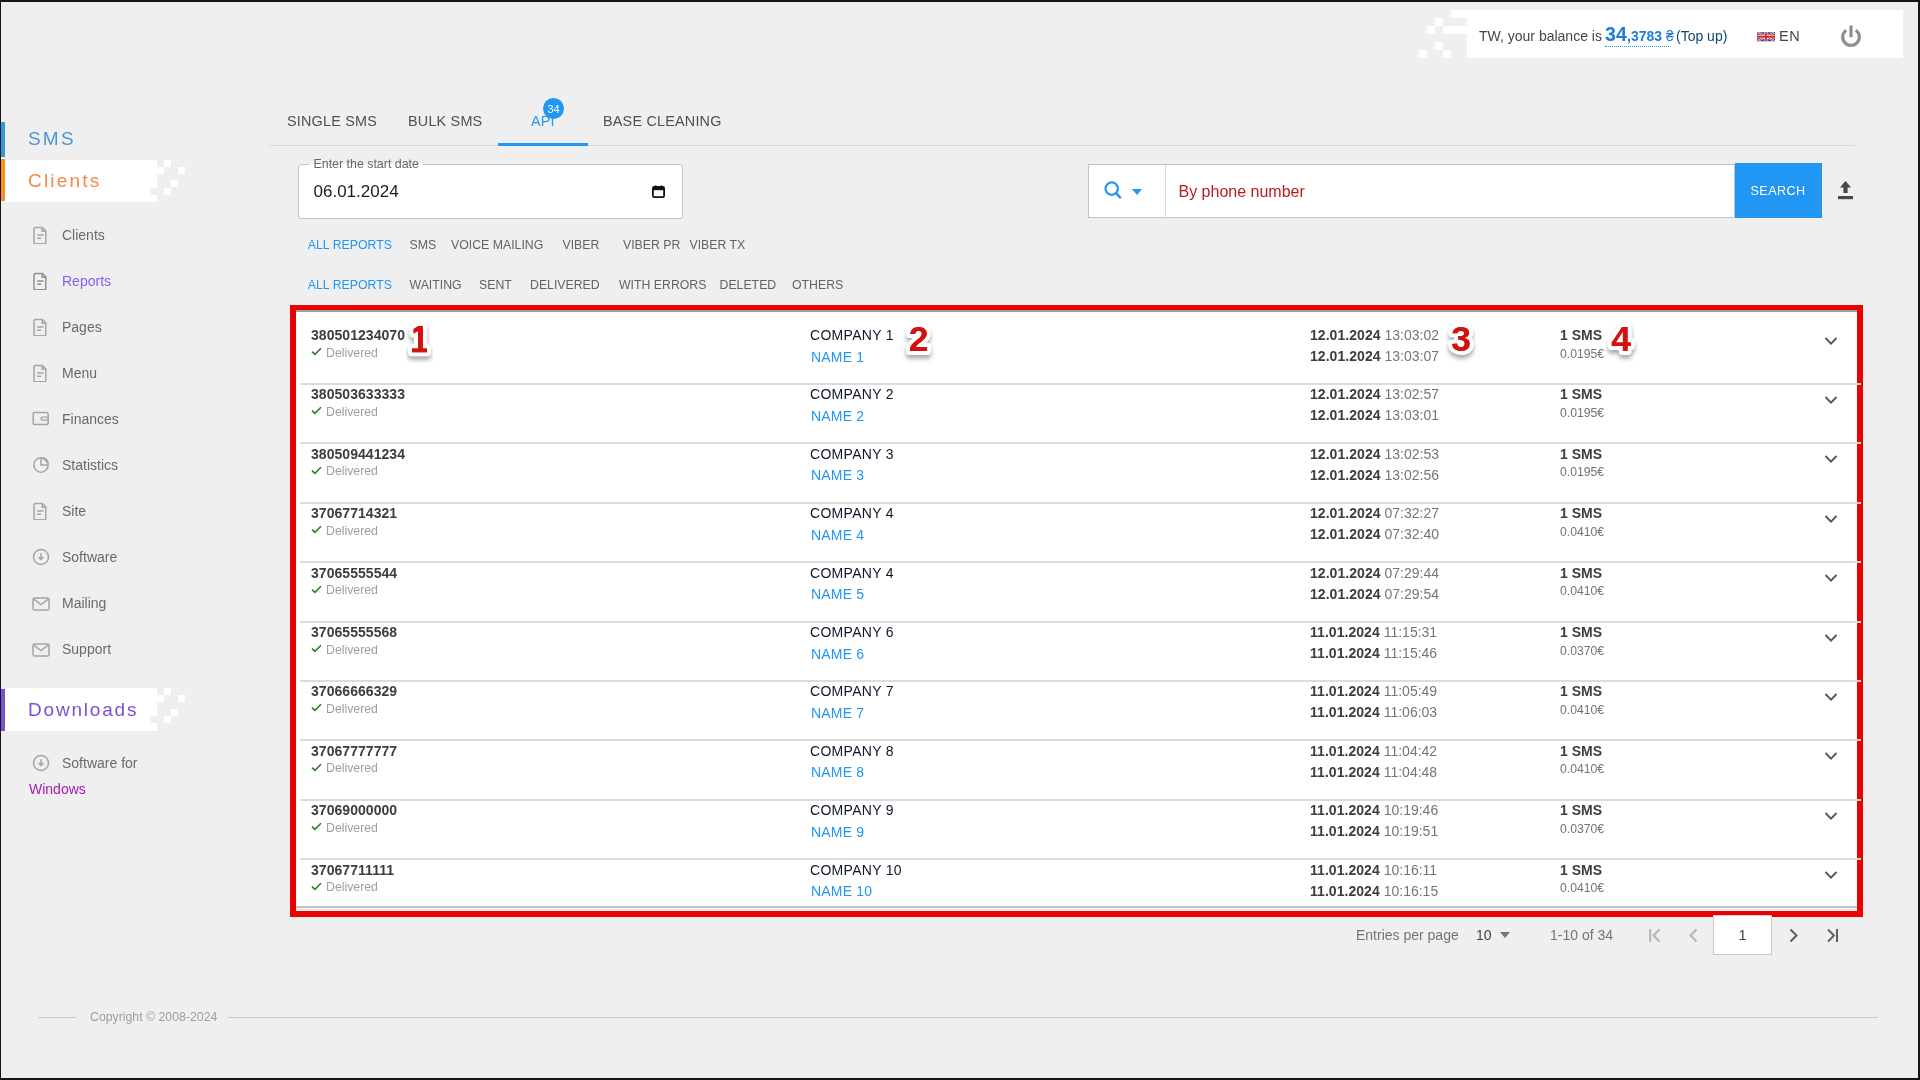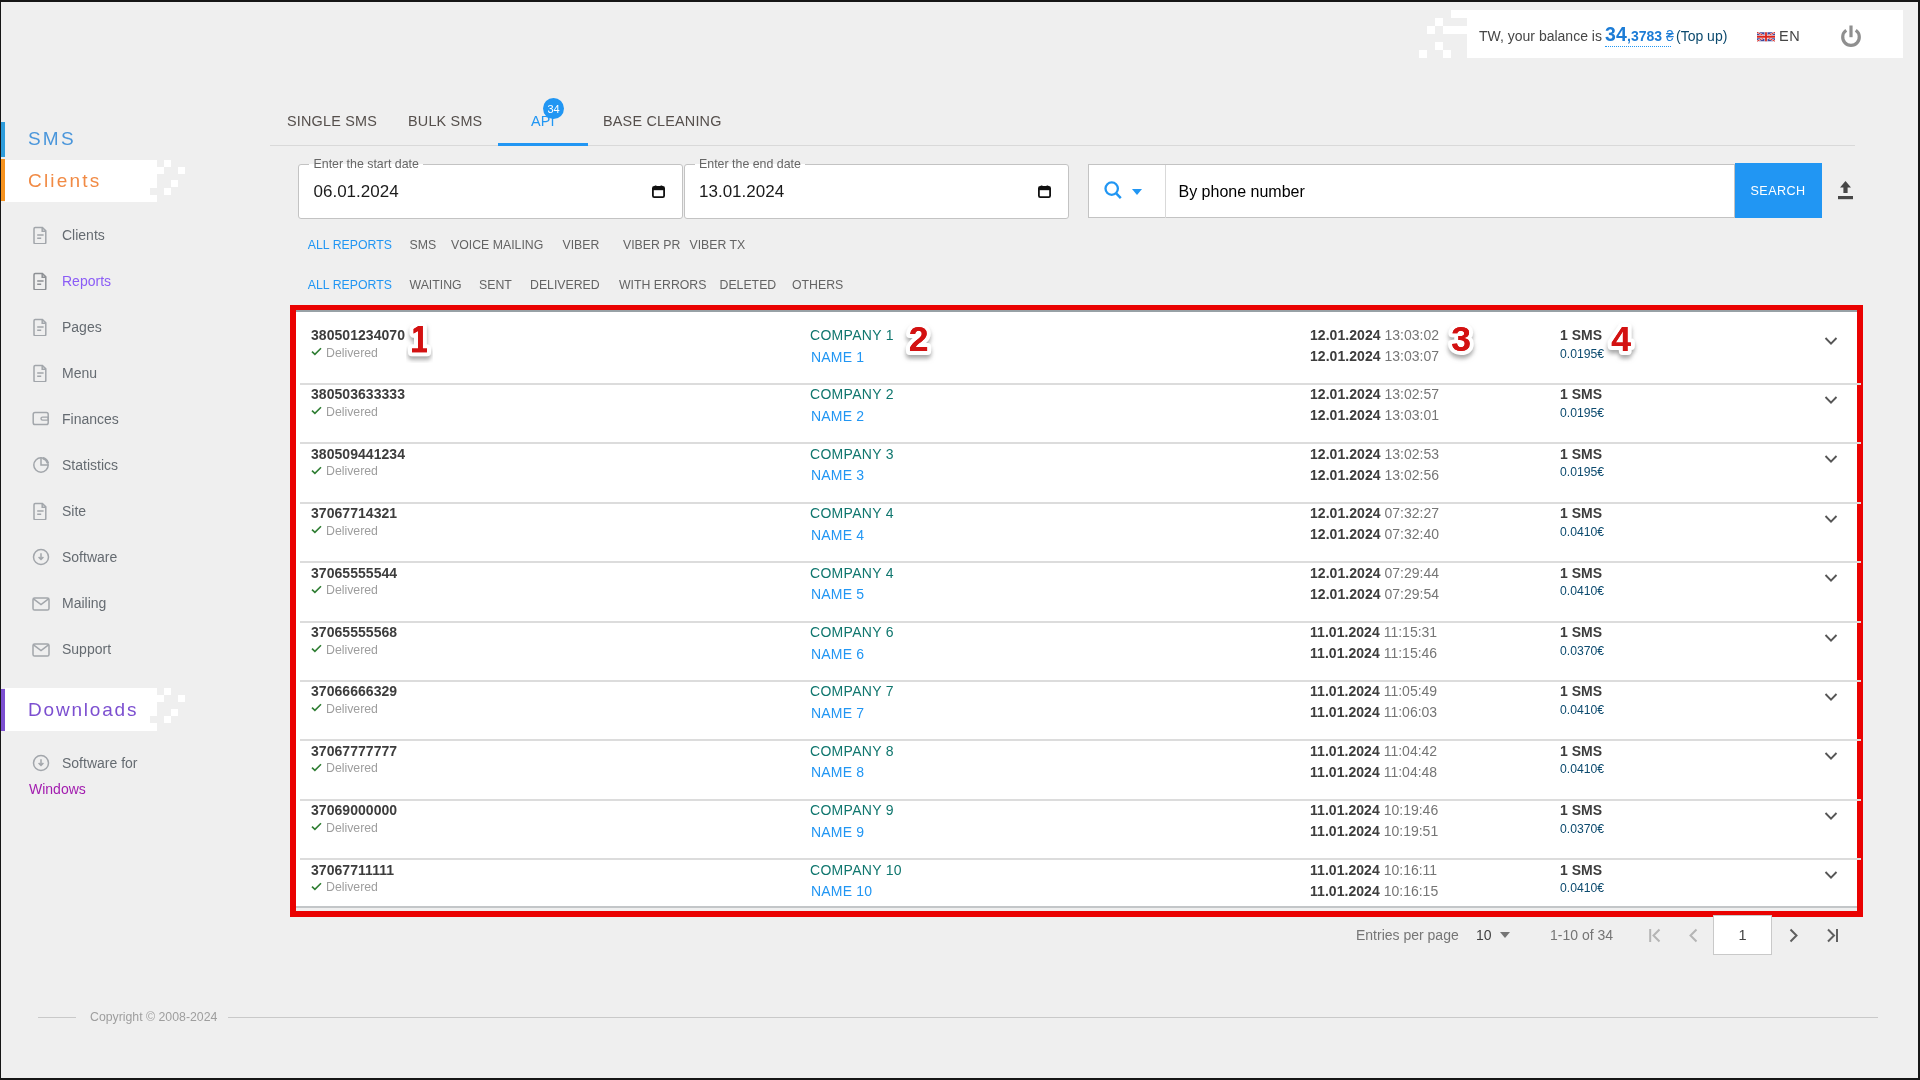--- a/index.html
+++ b/index.html
@@ -27,26 +27,26 @@
 .dlbl{position:absolute;left:10px;top:-8px;font-size:12.4px;line-height:15px;color:#666;padding:0 4.5px;background:linear-gradient(to bottom,#efefef 47%,#fff 47%);white-space:nowrap}
 .dval{position:absolute;left:14.5px;top:18px;font-size:17px;line-height:1;color:#1b1b1b;letter-spacing:0}
 
 #redbox{position:absolute;left:290px;top:304.5px;width:1573px;height:612px;border:6px solid #ea0201}
 #card{position:absolute;left:296px;top:310px;width:1561px;height:598px;background:#fff;border-top:2px solid #98a1a6;border-bottom:2.5px solid #c3c6c8;z-index:5}
 .row{position:absolute;left:4px;width:100%;height:73px}
 .rbd{border-bottom:2.5px solid #dcdcdc}
 .ph{position:absolute;left:11px;top:16px;font-size:14px;font-weight:bold;color:#3d3d3d;line-height:1;letter-spacing:.05px}
 .dlv{position:absolute;left:26px;top:34.5px;font-size:12.3px;color:#9e9e9e;line-height:1}
 .chk{position:absolute;left:11px;top:35px}
-.co{position:absolute;left:510px;top:16px;font-size:14px;color:#0f766e;line-height:1;letter-spacing:.3px}
+.co{position:absolute;left:510px;top:16px;font-size:14px;color:#0f172a;line-height:1;letter-spacing:.3px}
 .na{position:absolute;left:511px;top:37.5px;font-size:14px;color:#2196f3;line-height:1;letter-spacing:.2px}
 .dt{position:absolute;left:1010px;font-size:14px;line-height:1;color:#757575}
 .dt b{color:#3d3d3d;letter-spacing:.05px}
 .sm{position:absolute;left:1260px;top:16px;font-size:14px;font-weight:bold;color:#3d3d3d;line-height:1}
-.pr{position:absolute;left:1260px;top:35.5px;font-size:12.2px;color:#0c4a6e;line-height:1}
+.pr{position:absolute;left:1260px;top:35.5px;font-size:12.2px;color:#737373;line-height:1}
 .chv{position:absolute;left:1524px;top:23.5px}
 
 .pgt{position:absolute;font-size:14px;line-height:1;color:#757575;white-space:nowrap}
 </style>
 </head>
 <body>
 <div id="page">
 
 <div class="fr" style="left:0;top:0;width:1920px;height:2px"></div>
 <div class="fr" style="left:0;top:0;width:1px;height:1080px"></div>
@@ -210,38 +210,29 @@
 
 <div class="dbox" style="left:298px;width:385px">
   <span class="dlbl">Enter the start date</span>
   <span class="dval">06.01.2024</span>
   <svg class="abs" style="right:17px;top:20px" width="13" height="13" viewBox="0 0 13 13">
         <rect x="0.9" y="2" width="11.2" height="10.1" rx="1.3" fill="none" stroke="#111" stroke-width="1.8"></rect>
         <path d="M1 3.9 H12" stroke="#111" stroke-width="2.6"></path>
         <path d="M3.6 .4 v2 M9.4 .4 v2" stroke="#111" stroke-width="1.7"></path>
       </svg>
 </div>
-<div class="dbox" style="left:683.5px;width:385px">
-  <span class="dlbl">Enter the end date</span>
-  <span class="dval">13.01.2024</span>
-  <svg class="abs" style="right:17px;top:20px" width="13" height="13" viewBox="0 0 13 13">
-        <rect x="0.9" y="2" width="11.2" height="10.1" rx="1.3" fill="none" stroke="#111" stroke-width="1.8"></rect>
-        <path d="M1 3.9 H12" stroke="#111" stroke-width="2.6"></path>
-        <path d="M3.6 .4 v2 M9.4 .4 v2" stroke="#111" stroke-width="1.7"></path>
-      </svg>
-</div>
 
 <div class="abs" style="left:1087.5px;top:163.5px;width:647px;height:54.5px;background:#fff;border:1px solid #c3c3c3">
   <svg class="abs" style="left:14px;top:16px" width="21" height="21" viewBox="0 0 21 21">
         <circle cx="8.7" cy="7.6" r="6.2" fill="none" stroke="#2196f3" stroke-width="2.3"></circle>
         <path d="M13.2 12.3 l4.6 4.8" stroke="#2196f3" stroke-width="2.5"></path>
       </svg>
   <div class="abs" style="left:43px;top:24.5px;width:0;height:0;border-left:5px solid transparent;border-right:5px solid transparent;border-top:6px solid #2196f3"></div>
   <div class="abs" style="left:76px;top:0;height:53px;border-left:1px solid #d9d9d9"></div>
-  <div class="abs" style="left:90px;top:19px;font-size:16px;color:#000000;line-height:1">By phone number</div>
+  <div class="abs" style="left:90px;top:19px;font-size:16px;color:#b91c1c;line-height:1">By phone number</div>
 </div>
 <div class="abs" style="left:1734.5px;top:163px;width:87px;height:55px;background:#2196f3;color:#fff;display:flex;align-items:center;justify-content:center;font-size:12.6px;letter-spacing:.4px">SEARCH</div>
 <svg class="abs" style="left:1836.5px;top:180px" width="17" height="20" viewBox="0 0 17 20">
  <path d="M8.5 1 L14 7.6 h-3.4 v5.4 h-4.2 v-5.4 H3 z" fill="#474747"></path>
  <rect x="1" y="16" width="15" height="3.2" fill="#474747"></rect>
 </svg>
 
 <div class="flt blue" style="left:307.8px;top:239px">ALL REPORTS</div>
 <div class="flt" style="left:409.5px;top:239px">SMS</div>
 <div class="flt" style="left:451px;top:239px">VOICE MAILING</div>

